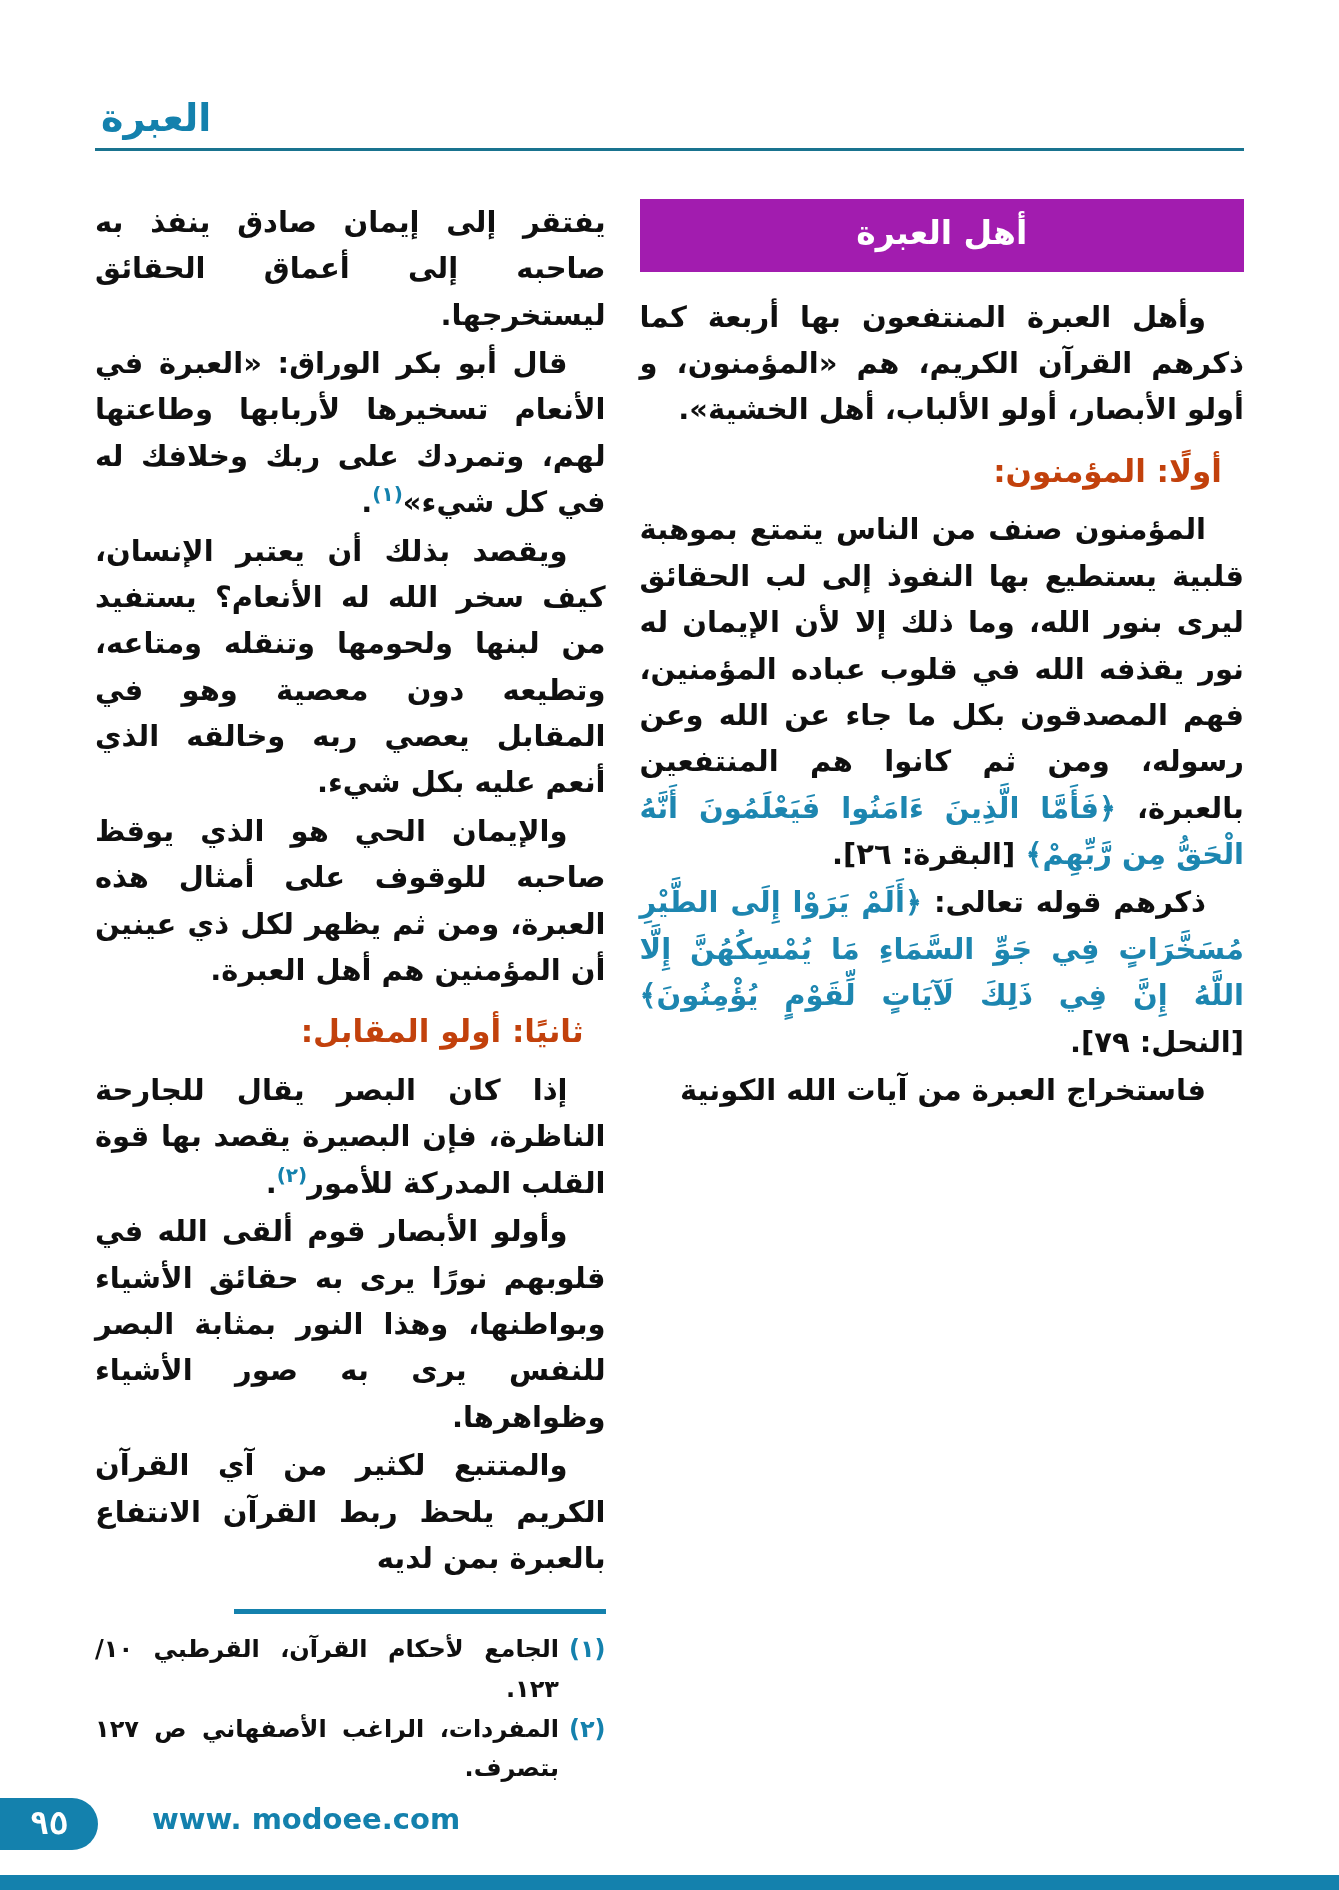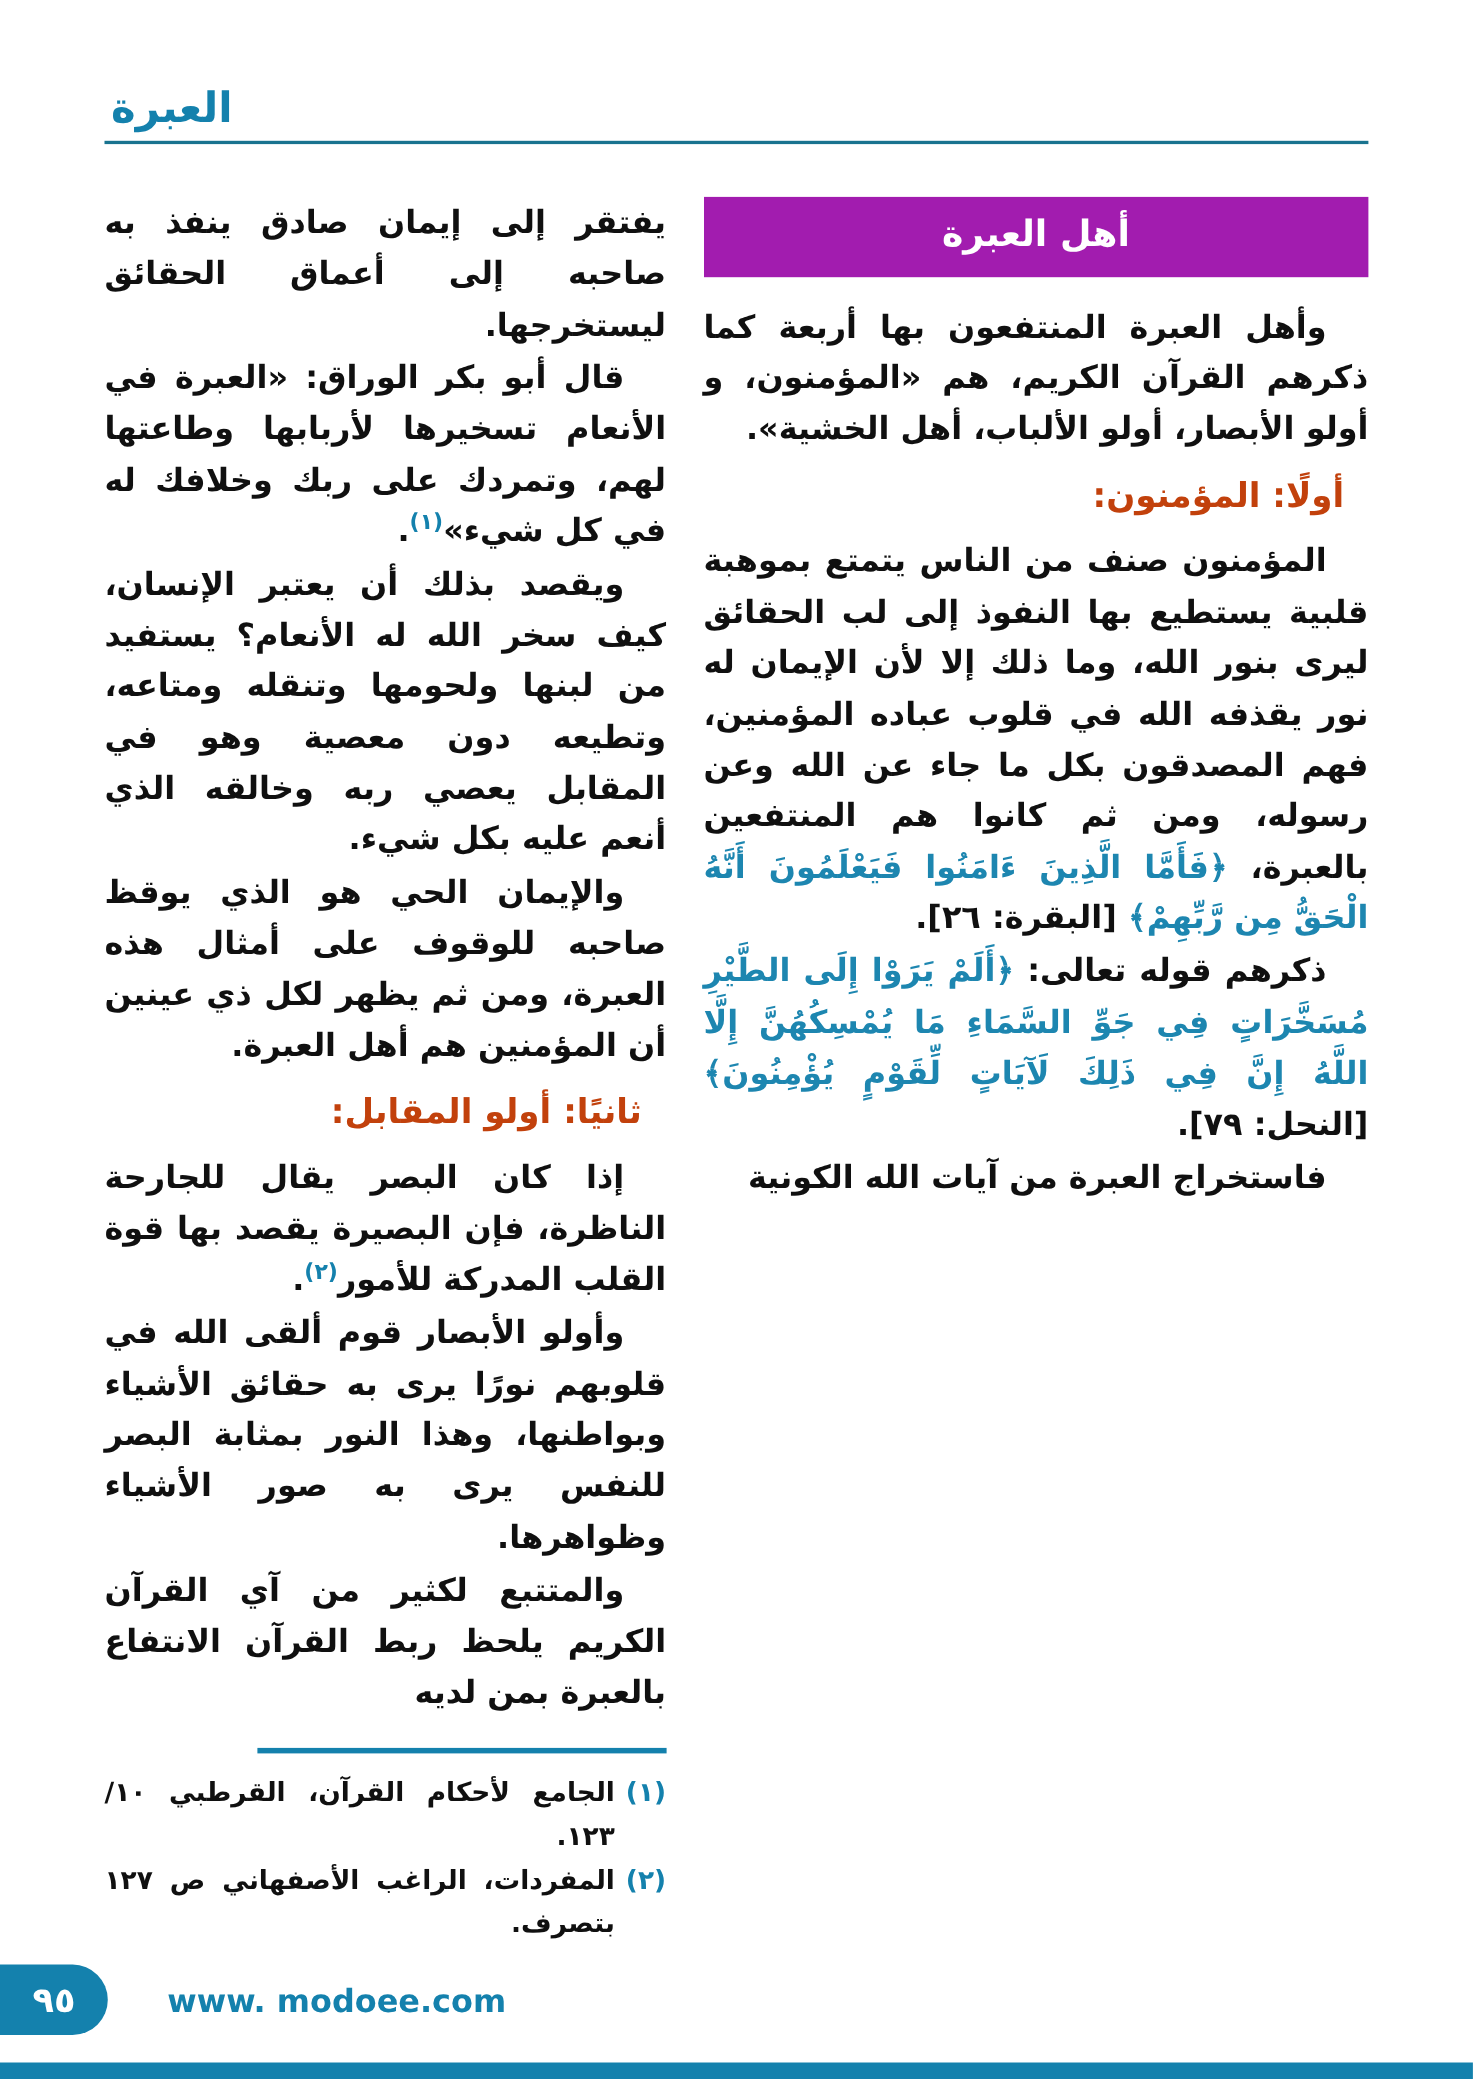--- a/index.html
+++ b/index.html
@@ -5,21 +5,21 @@
   * { margin:0; padding:0; box-sizing:border-box; }
   html, body { width:1339px; height:1890px; }
   body {
     position:relative;
     background:#ffffff;
     color:#101010;
     font-family:"DejaVu Sans", sans-serif;
     direction:rtl;
     overflow:hidden;
   }
-  .page { position:absolute; inset:0; padding:78px 95px 0; }
+  .page { position:absolute; inset:0; padding:98px 95px 0; }
 
   .running-head {
     color:#1481ad;
     font-size:38px;
     font-weight:bold;
     text-align:left;
     line-height:1.1;
     padding:0 6px 8px;
   }
   .header-rule { border-bottom:3px solid #19738f; }
@@ -65,25 +65,25 @@
     background:#1481ad;
     margin:28px 0 16px auto; 
   }
   .footnotes { font-size:24px; line-height:1.65; font-weight:bold; }
   .footnote  { display:flex; gap:10px; }
   .fn-num    { color:#1481ad; white-space:nowrap; }
   .fn-text   { flex:1; text-align:justify; }
 
   .page-badge {
     position:absolute; left:0; bottom:40px;
-    width:98px; height:64px;
+    width:98px; height:52px;
     background:#1481ad; color:#ffffff;
     border-radius:0 32px 32px 0;
     display:flex; align-items:center; justify-content:center;
-    font-size:32px; font-weight:bold;
+    font-size:32px; font-weight:bold;font-family:Liberation Mono, monospace;
   }
   .website {
     position:absolute; left:152px; bottom:54px;
     color:#1481ad; font-size:29px; font-weight:bold;
     direction:ltr;
   }
   .bottom-bar {
     position:absolute; left:0; right:0; bottom:0;
     height:15px; background:#1481ad;
   }

